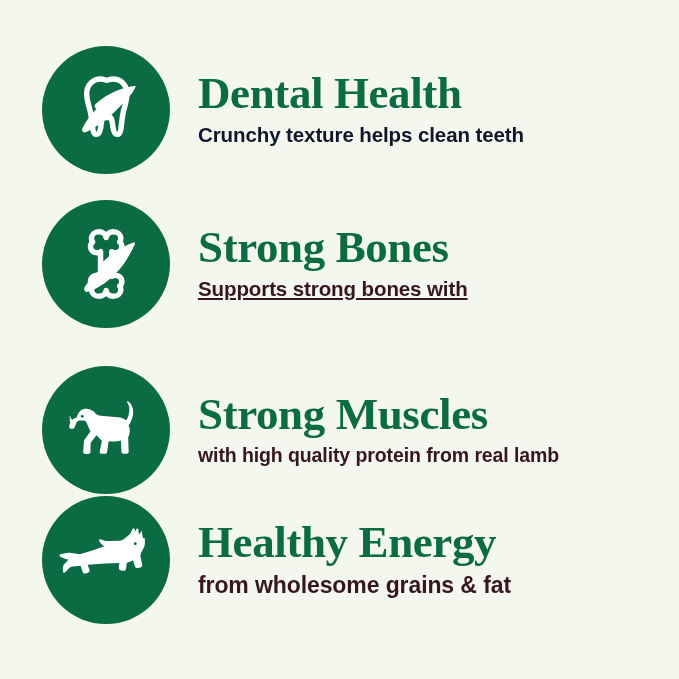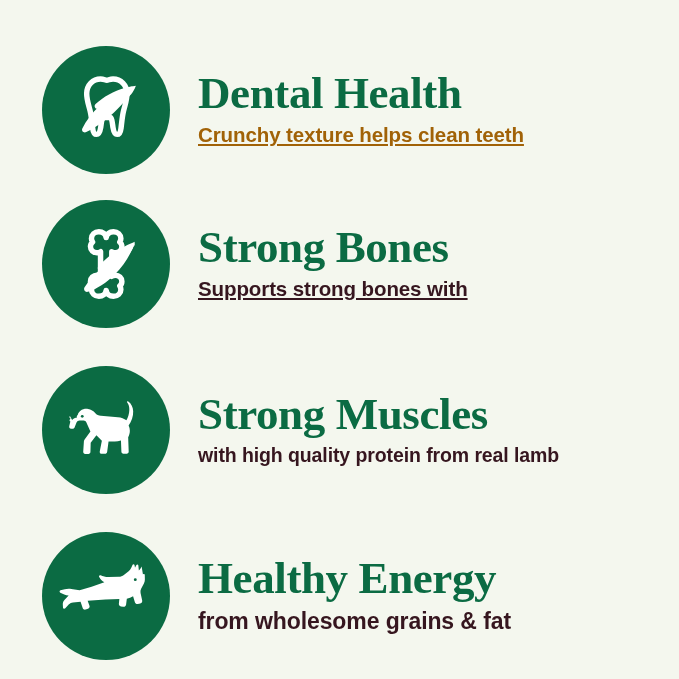--- a/index.html
+++ b/index.html
@@ -27,21 +27,21 @@
     width: 679px;
     height: 128px;
     display: flex;
     align-items: center;
   }
 
   
   .benefit-row.row-0 { top: 46px; }
   .benefit-row.row-1 { top: 200px; padding-left: 48px; }
   .benefit-row.row-2 { top: 366px; }
-  .benefit-row.row-3 { top: 532px; }
+  .benefit-row.row-3 { top: 496px; }
 
   .icon-badge {
     position: absolute;
     left: 42px;
     top: 0;
     width: 128px;
     height: 128px;
     border-radius: 50%;
     background: #0b6b43;
     display: flex;
@@ -106,21 +106,21 @@
 
           <path d="M27 30.5c0-10.2 7.4-17.5 16.6-17.5 3.9 0 5.4 1.5 7.4 1.5s3.5-1.5 7.4-1.5C67.6 13 75 20.3 75 30.5c0 7.6-2.2 12.8-4.1 20.6-1.5 6.2-2 12.2-3 20.4-.5 4.1-1.6 7.5-4.6 7.5-3.2 0-4.2-3.3-5-8.4-.8-5.2-1.3-11.6-3.3-11.6h-8c-2 0-2.5 6.4-3.3 11.6-.8 5.1-1.8 8.4-5 8.4-3 0-4.1-3.4-4.6-7.5-1-8.2-1.5-14.2-3-20.4C29.2 43.3 27 38.1 27 30.5Z" fill="none" stroke="#ffffff" stroke-width="6.5" stroke-linejoin="round"></path>
 
           <path d="M85 21.5c-5.6 10.7-14.8 21.6-25.5 31.4C48 63.5 36.2 71.8 26.5 76.3c-3.1 1.5-6.1-1.4-4.7-4.3 4.3-9 11.5-18.6 20.6-27C52.6 35.4 65.9 27.2 77.9 23c2.9-1 6.1-.3 7.1-1.5Z" fill="#ffffff"></path>
           <path d="M85.5 21c-3 .6-7.9 1.2-13.6 2.8C59.6 27.2 46.8 34.4 37.6 43c-2.3 2.1-.9 5.8 2.2 5.9 9.3.3 20.9-3.2 30.9-9.6C78 34.6 83.3 28 85.5 21Z" fill="#ffffff"></path>
         </svg>
       </span>
     </div>
     <div class="benefit-text">
       <h2 class="benefit-heading" style="color: rgb(11, 107, 67);">Dental Health</h2>
-      <p class="benefit-sub" style="color: #a16207; text-decoration: underline;">
+      <p class="benefit-sub" style="color: #0f172a;">
         <span class="sub-line">Crunchy texture helps clean teeth</span>
       </p>
     </div>
   </div>
 
   <div class="benefit-row row-1">
     <div class="icon-badge" style="background: rgb(11, 107, 67);">
       <span>
         <svg width="84" height="84" viewBox="0 0 100 100" aria-hidden="true">
 

